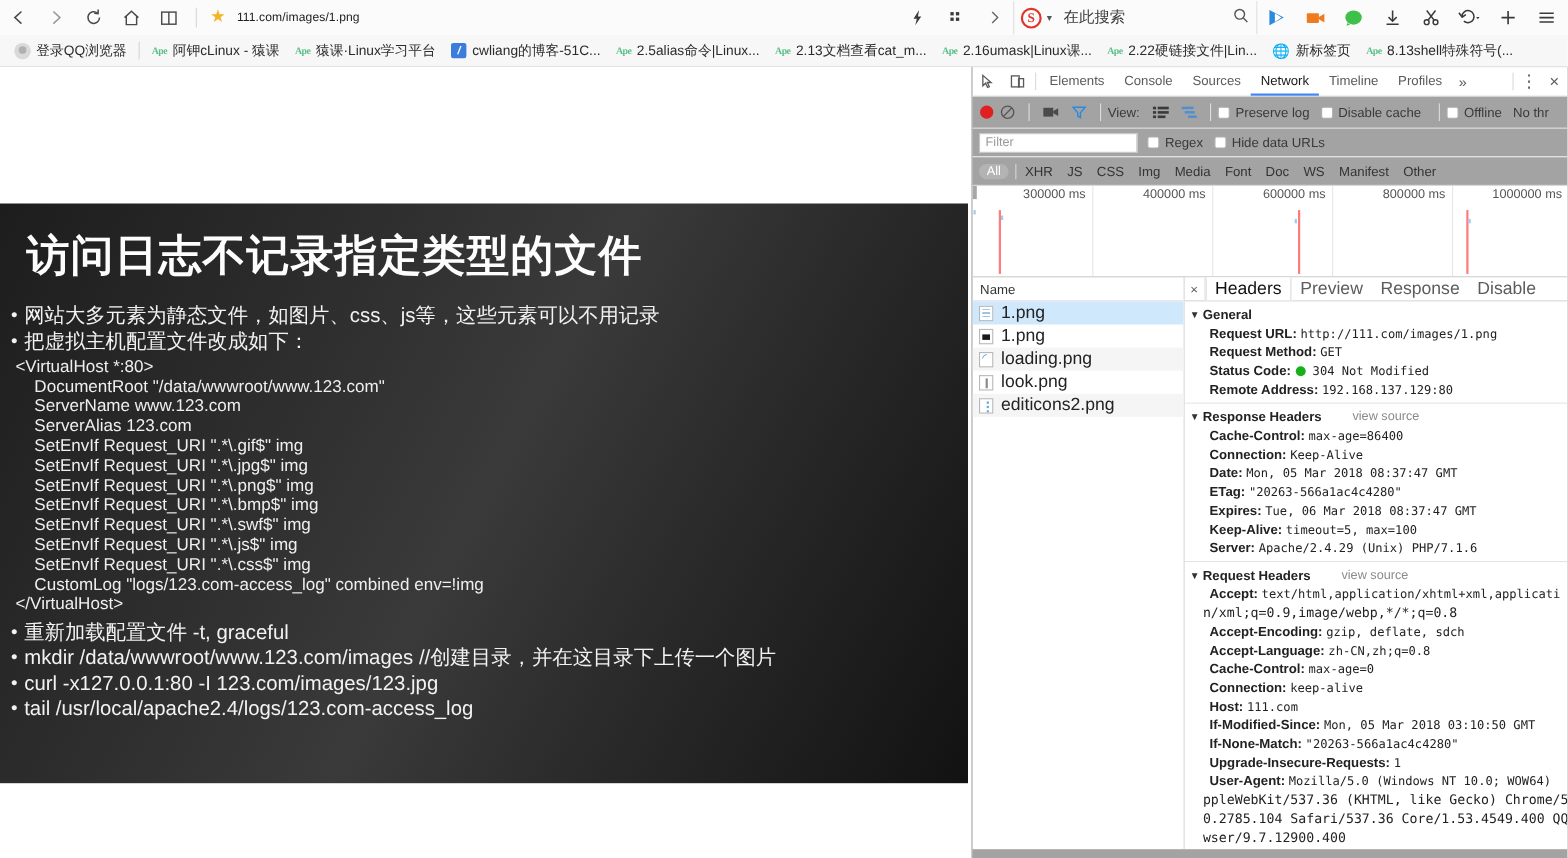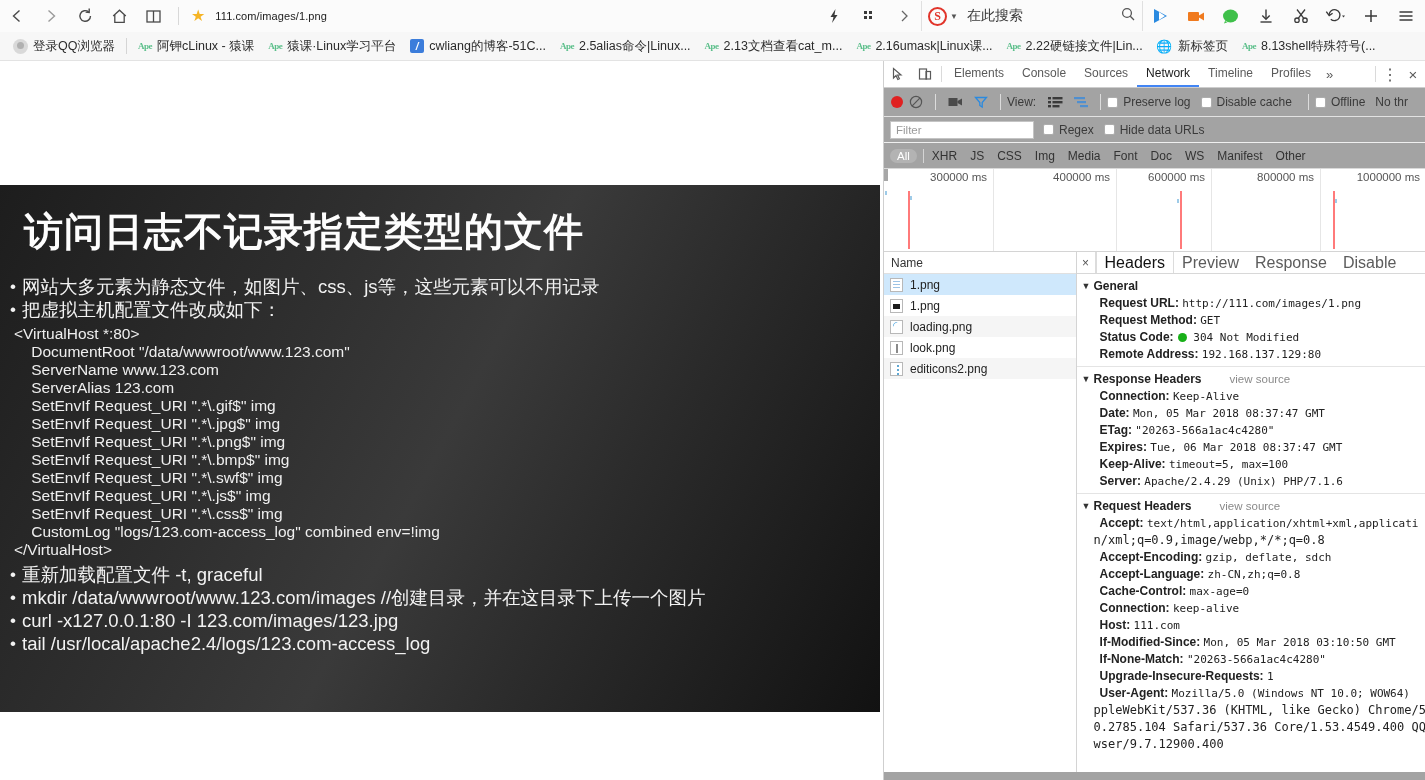--- a/index.html
+++ b/index.html
@@ -255,21 +255,21 @@
     width: 201px; border-right: 1px solid #d4d4d4;
     background: #fff; overflow: hidden;
   }
   #req-header {
     height: 22px; display: flex; align-items: center;
     padding-left: 7px; font-size: 12px; color: #333;
     border-bottom: 1px solid #e0e0e0;
   }
   .req-row {
     height: 21px; display: flex; align-items: center;
-    padding-left: 6px; font-size: 12px; color: #222;
+    padding-left: 6px; font-size: 16px; color: #222;
   }
   .req-row.selected { background: #cfe8fc; }
   .req-row.alt { background: #f5f5f5; }
   .req-ico {
     width: 13px; height: 14px; margin-right: 7px;
     border: 1px solid #b8b8b8; background: #fff;
     flex: 0 0 auto; position: relative; overflow: hidden;
   }
   .ico-doc::after {
     content: ""; position: absolute; left: 2px; top: 2px; right: 2px; bottom: 2px;
@@ -675,21 +675,21 @@
     <span class="type-item">WS</span>
     <span class="type-item">Manifest</span>
     <span class="type-item">Other</span>
   </div>
 
   <div id="dt-overview">
     <div id="ov-scrollhandle"></div>
     <div class="ov-cell" style="left:0px;width:110px;">
       <span class="ov-label">300000 ms</span>
     </div>
-    <div class="ov-cell" style="left:124px;width:109px;">
+    <div class="ov-cell" style="left:110px;width:109px;">
       <span class="ov-label">400000 ms</span>
     </div>
     <div class="ov-cell" style="left:219px;width:109px;">
       <span class="ov-label">600000 ms</span>
     </div>
     <div class="ov-cell" style="left:328px;width:109px;">
       <span class="ov-label">800000 ms</span>
     </div>
     <div class="ov-cell" style="left:437px;width:105px;border-right:none;">
       <span class="ov-label">1000000 ms</span>
@@ -762,20 +762,24 @@
           <span class="v">192.168.137.129:80</span>
         </div>
         <div class="hdr-divider"></div>
 
         <div class="hdr-section">
           <span class="tri">▼</span>
           <span>Response Headers</span>
           <span class="view-source">view source</span>
         </div>
         <div class="hdr-row">
+          <span class="k">Cache-Control:</span>
+          <span class="v">max-age=86400</span>
+        </div>
+        <div class="hdr-row">
           <span class="k">Connection:</span>
           <span class="v">Keep-Alive</span>
         </div>
         <div class="hdr-row">
           <span class="k">Date:</span>
           <span class="v">Mon, 05 Mar 2018 08:37:47 GMT</span>
         </div>
         <div class="hdr-row">
           <span class="k">ETag:</span>
           <span class="v">"20263-566a1ac4c4280"</span>

